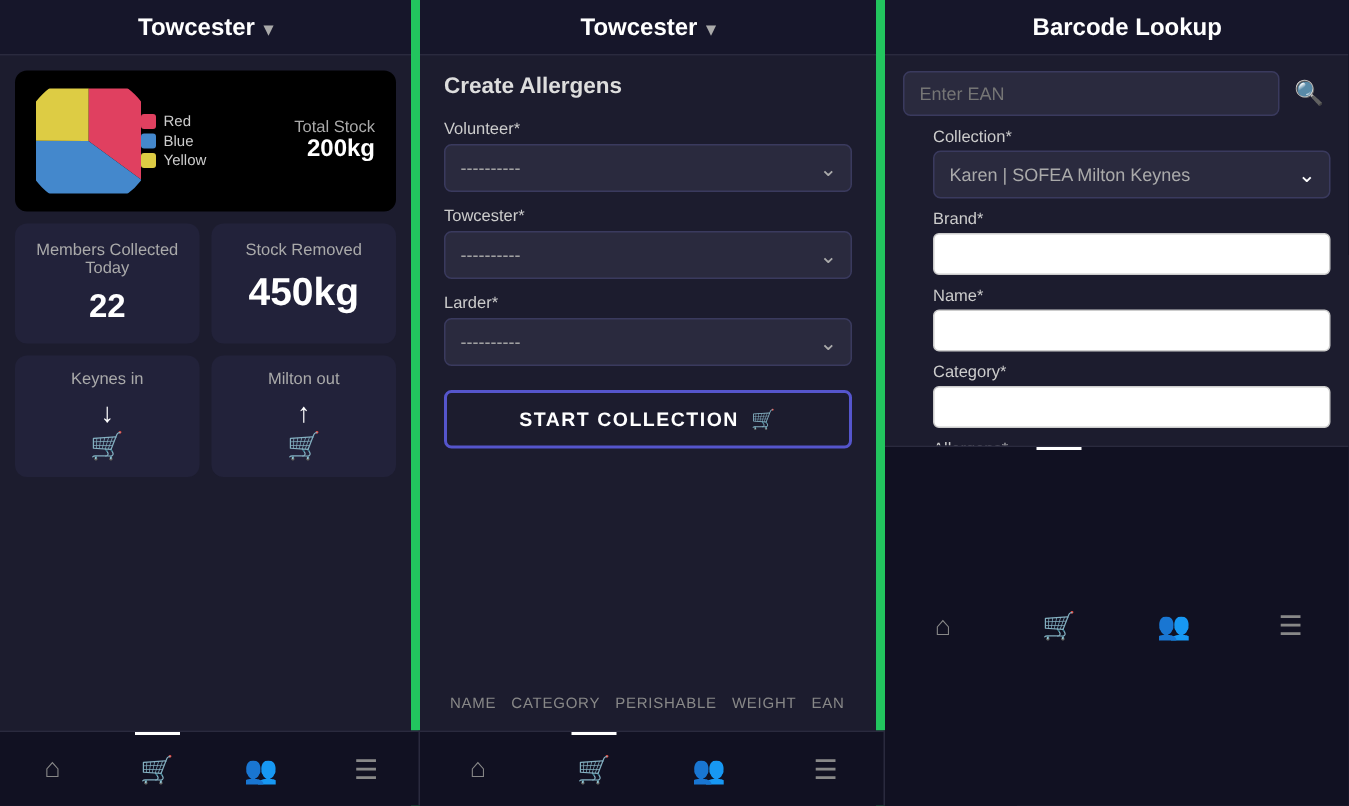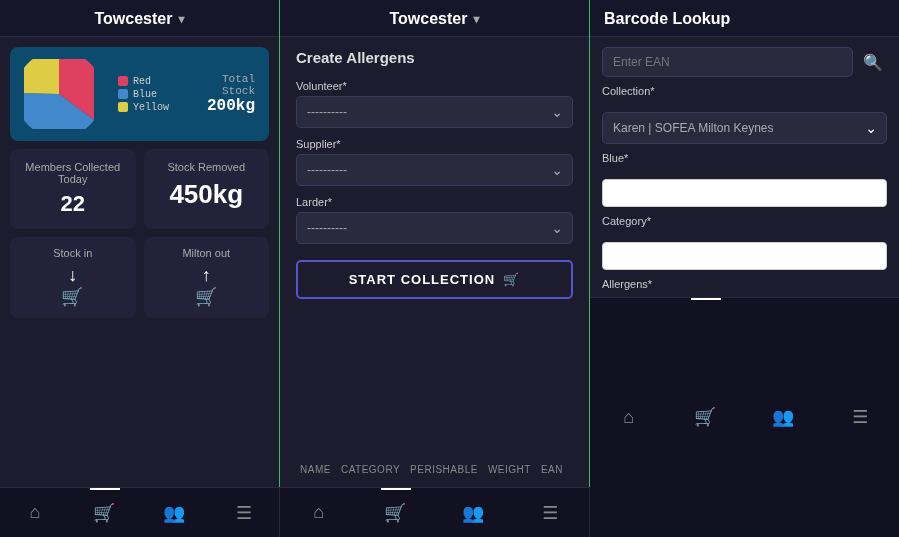--- a/index.html
+++ b/index.html
@@ -18,21 +18,21 @@
       flex: 1;
       height: 537px;
       background: #111122;
     }
 
     
     .panel {
       display: flex;
       flex-direction: column;
       background: #1c1c2e;
-      border-right: 1px solid #22c55e;
+      border-right: 6px solid #22c55e;
       position: relative;
     }
 
     .panel-header {
       background: #16162a;
       text-align: center;
       padding: 10px 0 8px;
       color: #ffffff;
       font-size: 16px;
       font-weight: bold;
@@ -56,27 +56,26 @@
 
     .panel-1-content {
       flex: 1;
       padding: 10px;
       display: flex;
       flex-direction: column;
       gap: 8px;
     }
 
     .stock-card {
-      background: #0c4a6e;
+      background: #000000;
       border-radius: 8px;
       padding: 12px 14px;
       display: flex;
       align-items: center;
-      gap: 24px;
-      font-family: Liberation Mono, monospace;
+      gap: 0;
     }
 
     .pie-chart-container {
       position: relative;
       width: 70px;
       height: 70px;
       flex-shrink: 0;
     }
 
     .legend-item {
@@ -307,21 +306,22 @@
       border: none;
       color: #aaa;
       cursor: pointer;
       font-size: 16px;
       padding: 4px;
     }
 
     .field-group {
       display: flex;
       flex-direction: column;
-      gap: 15px;
+      gap: 3px;
+      margin-left: 20px;
     }
 
     .field-label {
       font-size: 11px;
       color: #ccc;
     }
 
     .field-input {
       background: #ffffff;
       border: 1px solid #ccc;
@@ -456,21 +456,21 @@
           <div class="stat-value">22</div>
         </div>
         <div class="stat-card">
           <div class="stat-label">Stock Removed</div>
           <div class="stat-value large">450kg</div>
         </div>
       </div>
 
       <div class="io-row">
         <div class="io-card">
-          <div class="io-label">Stock in</div>
+          <div class="io-label">Keynes in</div>
           <div class="io-icon">↓<br>🛒</div>
         </div>
         <div class="io-card">
           <div class="io-label">Milton out</div>
           <div class="io-icon">↑<br>🛒</div>
         </div>
       </div>
 
     </div>
 
@@ -495,21 +495,21 @@
         <label class="form-label">Volunteer*</label>
         <div class="select-wrapper">
           <select class="form-select">
             <option>----------</option>
           </select>
           <span class="select-arrow">⌄</span>
         </div>
       </div>
 
       <div class="form-group">
-        <label class="form-label">Supplier*</label>
+        <label class="form-label">Towcester*</label>
         <div class="select-wrapper">
           <select class="form-select">
             <option>----------</option>
           </select>
           <span class="select-arrow">⌄</span>
         </div>
       </div>
 
       <div class="form-group">
         <label class="form-label">Larder*</label>
@@ -537,21 +537,21 @@
 
     <div class="bottom-nav nav-section nav-section-2">
       <div class="nav-item">⌂</div>
       <div class="nav-item active active-bar">🛒</div>
       <div class="nav-item">👥</div>
       <div class="nav-item">☰</div>
     </div>
   </div>
 
   <div class="panel panel-3">
-    <div class="panel-header" style="text-align:left; padding-left: 14px; justify-content:flex-start;">
+    <div class="panel-header" style="text-align:left; padding-left: 14px; justify-content:center;">
       <span>Barcode Lookup</span>
     </div>
 
     <div class="panel-3-content">
 
       <div class="barcode-search">
         <input class="barcode-input" type="text" placeholder="Enter EAN" style="">
         <button class="search-btn">🔍</button>
       </div>
 
@@ -559,24 +559,28 @@
         <label class="field-label">Collection*</label>
         <div class="select-wrapper">
           <select class="collection-select">
             <option>Karen | SOFEA Milton Keynes</option>
           </select>
           <span class="select-arrow" style="color:#fff;">⌄</span>
         </div>
       </div>
 
       <div class="field-group">
-        <label class="field-label">Blue*</label>
+        <label class="field-label">Brand*</label>
         <input class="field-input" type="text" value="" style="">
       </div>
 
+      <div class="field-group">
+        <label class="field-label">Name*</label>
+        <input class="field-input" type="text" value="" style="">
+      </div>
 
       <div class="field-group">
         <label class="field-label">Category*</label>
         <input class="field-input" type="text" value="" style="">
       </div>
 
       <div class="field-group">
         <label class="field-label">Allergens*</label>
 
       </div>

